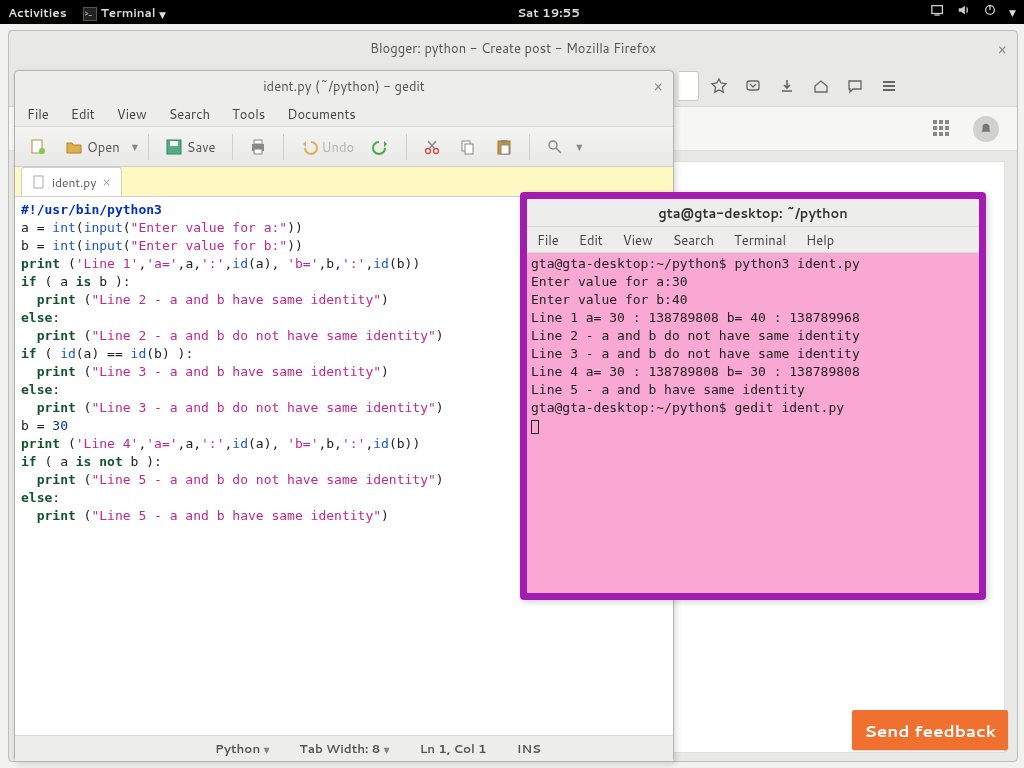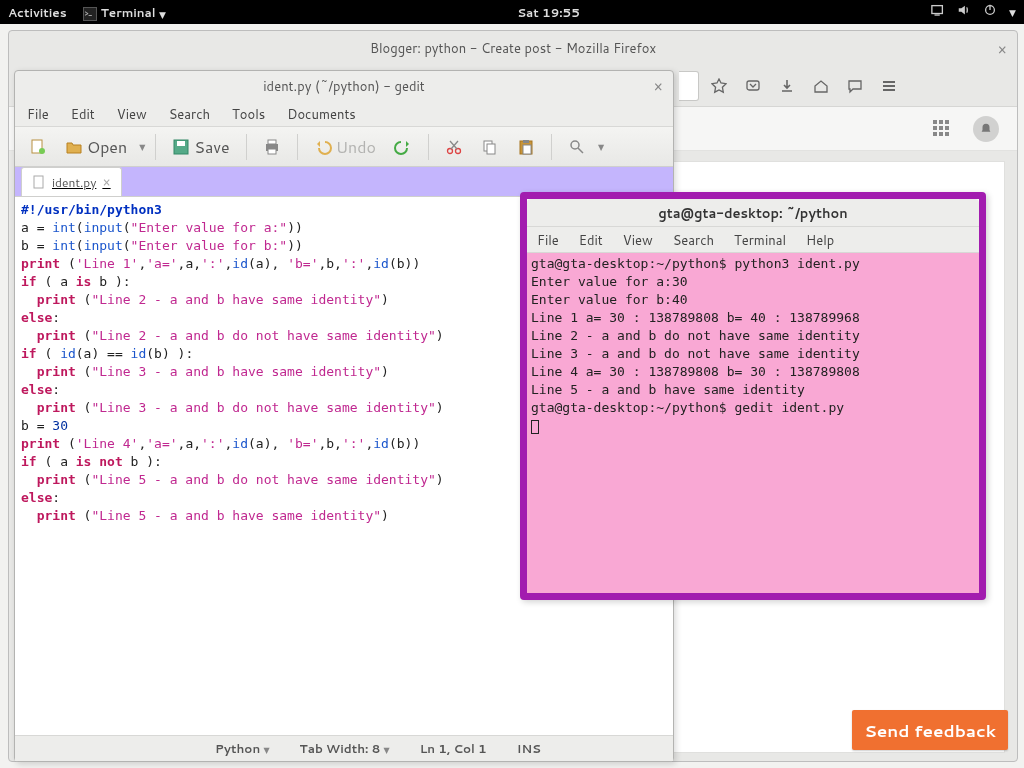--- a/index.html
+++ b/index.html
@@ -35,35 +35,35 @@
   
   .gedit {
     position:absolute; top:70px; left:14px; width:660px; height:692px;
     background:#ededeb; border:1px solid #b3b3b1; border-radius:4px; box-shadow: 2px 2px 6px rgba(0,0,0,.15);
     display:flex; flex-direction:column;
   }
   .gedit .titlebar{height:30px; display:flex;align-items:center;justify-content:center;color:#555;font-size:13px;position:relative;font-weight:500;}
   .gedit .titlebar .close{position:absolute;right:10px;color:#888;font-size:15px;}
   .gedit .menubar{height:26px;display:flex;align-items:center;gap:22px;padding:0 12px;color:#444;font-size:13px;border-bottom:1px solid #d8d8d6;}
   .gedit .toolbar{height:40px;display:flex;align-items:center;gap:6px;padding:0 8px;background:linear-gradient(#f4f4f2,#e8e8e6);border-bottom:1px solid #cfcfcd;}
-  .gedit .tbtn{display:flex;align-items:center;gap:4px;padding:4px 6px;color:#555;font-size:16px;}
+  .gedit .tbtn{display:flex;align-items:center;gap:4px;padding:4px 6px;color:#555;font-size:13px;}
   .gedit .tbtn.disabled{color:#b3b3b1;}
   .gedit .tbtn svg{width:18px;height:18px;}
   .gedit .tsep{width:1px;height:26px;background:#d0d0ce;margin:0 4px;}
   .gedit .dd{font-size:8px;color:#888;}
-  .gedit .tabbar{height:30px;display:flex;align-items:flex-start;padding-left:6px;background:#c4b5fd;border-bottom:1px solid #cfcfcd;text-decoration:underline;}
+  .gedit .tabbar{height:30px;display:flex;align-items:flex-start;padding-left:6px;background:#fef9c3;border-bottom:1px solid #cfcfcd;}
   .gedit .tab{background:#fff;border:1px solid #cfcfcd;border-bottom:none;padding:5px 10px;border-radius:3px 3px 0 0;display:flex;align-items:center;gap:6px;font-size:12px;color:#555;}
   .gedit .tab .x{color:#aaa;font-size:13px;}
   .gedit .editor{flex:1;background:#fff;overflow:hidden;}
   .gedit .editor pre{font-family:"DejaVu Sans Mono","Consolas",monospace;font-size:13px;line-height:18px;padding:4px 6px;white-space:pre;color:#222;}
   .gedit .statusbar{height:26px;display:flex;align-items:center;gap:30px;padding:0 14px 0 200px;color:#555;font-size:12px;background:#ededeb;border-top:1px solid #d8d8d6;font-weight:bold;}
   .gedit .statusbar .dd{font-size:8px;}
 
   
-  .c-kw{color:#be185d;font-weight:600;}
+  .c-kw{color:#14532d;font-weight:600;}
   .c-builtin{color:#1a55cc;}
   .c-str{color:#c02890;}
   .c-she{color:#0030c0;font-weight:700;}
   .c-num{color:#0030a0;}
   
   
   .term {
     position:absolute; top:192px; left:520px; width:466px; height:408px;
     background:#fff; border:7px solid #a21caf; border-radius:4px; box-shadow: 2px 2px 6px rgba(0,0,0,.18);
     display:flex;flex-direction:column;

